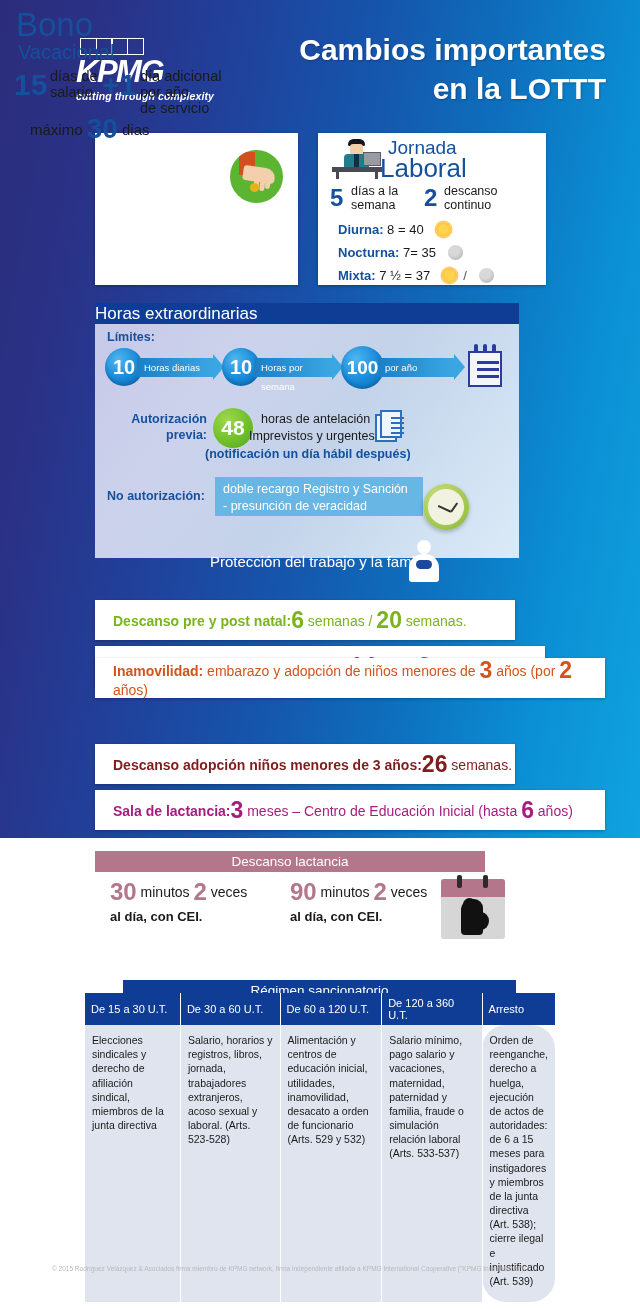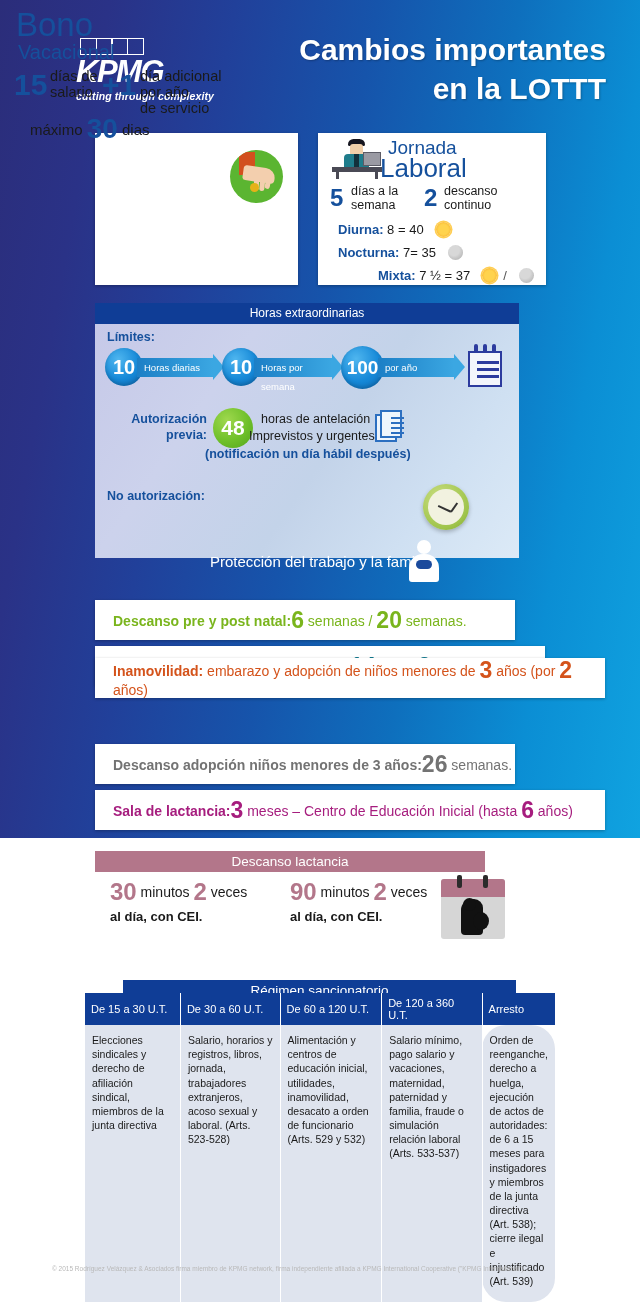--- a/index.html
+++ b/index.html
@@ -116,39 +116,39 @@
   }
   .jor-5 { position:absolute; left:330px; top:186px; color:#15509c; font-size:24px; font-weight:bold; line-height:1; }
   .jor-5-lbl { position:absolute; left:351px; top:184px; color:#1a1a1a; font-size:12.5px; line-height:1.12; }
   .jor-2 { position:absolute; left:424px; top:186px; color:#15509c; font-size:24px; font-weight:bold; line-height:1; }
   .jor-2-lbl { position:absolute; left:444px; top:184px; color:#1a1a1a; font-size:12.5px; line-height:1.12; }
 
   .jor-row { position: absolute; left: 338px; font-size: 13px; color:#1a1a1a; }
   .jor-row b { color:#15509c; }
   .r-diurna { top: 222px; }
   .r-noct { top: 245px; }
-  .r-mixta { top: 268px; margin-left: 40px; }
+  .r-mixta { top: 268px; }
   .sun {
     display:inline-block; width:15px; height:15px; border-radius:50%;
     background: radial-gradient(circle, #ffd34d 45%, #f5a623 100%);
     vertical-align:-3px; margin-left:12px;
     box-shadow: 0 0 0 1.5px #ffce52;
   }
   .moon {
     display:inline-block; width:15px; height:15px; border-radius:50%;
     background: radial-gradient(circle at 40% 35%, #d8d8d8 40%, #a8a8a8 100%);
     vertical-align:-3px; margin-left:12px;
   }
   .slash { color:#555; margin-left:6px; }
 
   
   .hx-wrap { position:absolute; left:95px; top:303px; width:424px; }
   .hx-head {
-    height:21px; background:#0f3d96; color:#fff; font-size:12px;
-    text-align:center; line-height:21px;
+    height:21px; background:#0f3d96; color:#fff; font-size:17px;
+    line-height:21px;
   }
   .hx-body {
     height:234px;
     background: linear-gradient(125deg, #c6c9e8 0%, #ccd2ec 28%, #c3d3e9 55%, #cfe0f2 78%, #dceaf7 100%);
     position: relative;
   }
   .hx-limites { position:absolute; left:12px; top:6px; color:#15509c; font-size:12.5px; font-weight:bold; }
   .circ {
     position:absolute; border-radius:50%; color:#fff; font-weight:bold;
     text-align:center; background: radial-gradient(circle at 35% 30%, #4fb6ef 0%, #1689d8 55%, #0f6cb8 100%);
@@ -233,21 +233,21 @@
   }
   .bar .big { font-size:23px; font-weight:bold; line-height:1; vertical-align:-2px; }
   .b1 { left:95px; top:600px; width:420px; height:40px; }
   .b2 { left:95px; top:646px; width:450px; height:40px; }
   .b3 { left:95px; top:658px; width:510px; height:40px; }
   .b4 { left:95px; top:744px; width:420px; height:40px; }
   .b5 { left:95px; top:790px; width:510px; height:40px; }
   .c-green { color:#7ab51d; }
   .c-teal  { color:#12798f; }
   .c-orange{ color:#d4531b; }
-  .c-navy  { color:#737373; }
+  .c-navy  { color:#7f1d1d; }
   .c-plum  { color:#a61d7e; }
 
   
   .dl-head {
     position:absolute; left:95px; top:851px; width:390px; height:21px;
     background:#b3768a; color:#fff; font-size:13.5px; text-align:center; line-height:21px;
   }
   .lac-a { position:absolute; left:110px; top:880px; }
   .lac-b { position:absolute; left:290px; top:880px; }
   .lac-l1 { font-size:14px; color:#1a1a1a; line-height:1; }
@@ -402,20 +402,21 @@
       <div class="pg p1"></div>
       <div class="pg p2">
         <div class="dl" style="top:5px"></div>
           <div class="dl" style="top:10px"></div>
         <div class="dl" style="top:15px"></div>
           <div class="dl" style="top:20px"></div>
       </div>
     </div>
 
     <div class="noa-lbl">No autorización:</div>
+    <div class="noa-box">doble recargo Registro y Sanción - presunción de veracidad</div>
 
     <div class="clock">
       <div class="face">
           <div class="h1"></div>
           <div class="h2"></div>
         </div>
     </div>
   </div>
 </div>
 

